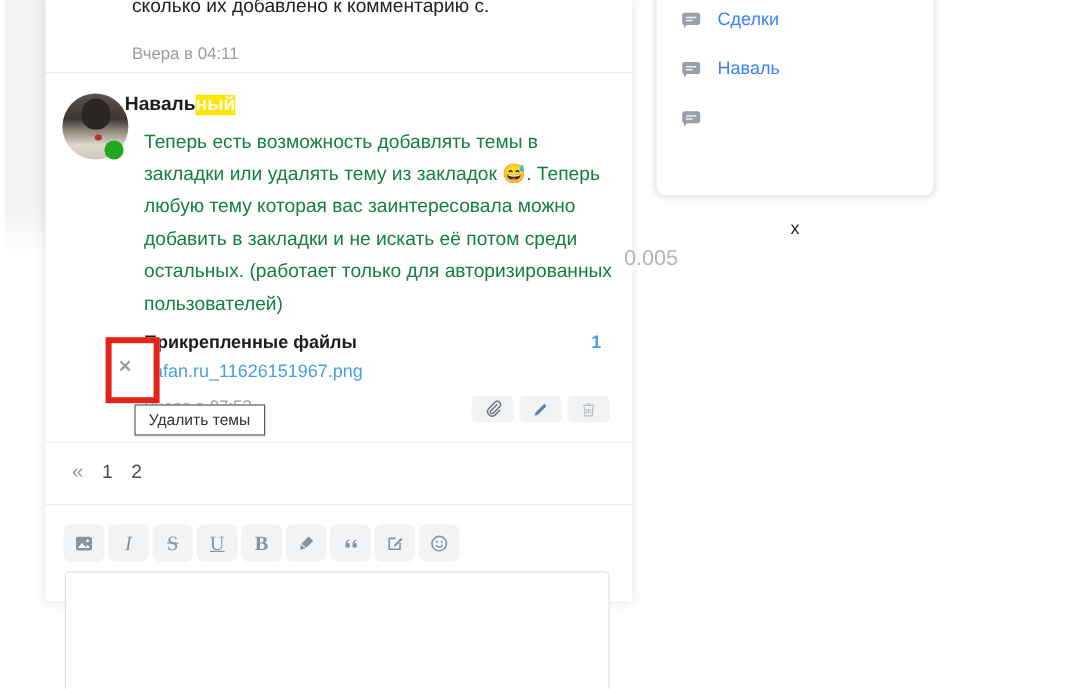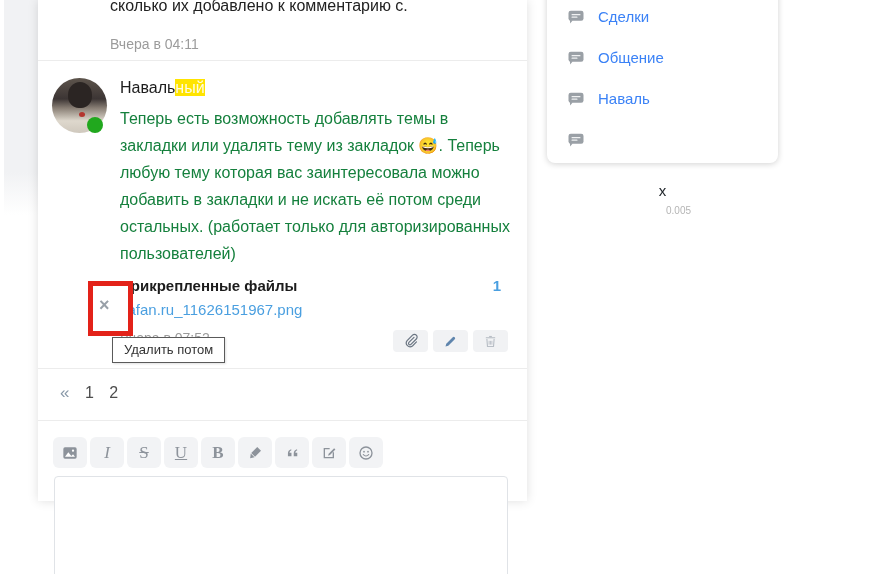--- a/index.html
+++ b/index.html
@@ -19,21 +19,21 @@
 
   .avatar { position:absolute; left:14px; top:78px; width:55px; height:55px; border-radius:50%;
     overflow:hidden; background:linear-gradient(180deg,#5d544c 0%,#3c3534 38%,#8a8076 55%,#ded8cd 78%,#cfc8bd 100%); }
   .avatar::before { content:""; position:absolute; left:16px; top:4px; width:24px; height:26px;
     border-radius:50% 50% 45% 45%; background:#2b2523; }
   .avatar::after { content:""; position:absolute; left:27px; top:34px; width:6px; height:5px;
     border-radius:50%; background:#b4352f; }
   .online-dot { position:absolute; left:49px; top:117px; width:16px; height:16px; border-radius:50%;
     background:#21a81e; }
 
-  .author { position:absolute; left:82px; top:79px; font-size:16px; font-weight:400; color:#1c1c1c; }
+  .author { position:absolute; left:66px; top:79px; font-size:16px; font-weight:700; color:#1c1c1c; }
   .author .hl { background:#ffe400; color:#fffbe2; }
 
   .comment-body { position:absolute; left:82px; top:105px; width:394px; font-size:16px;
     line-height:27px; color:#15803d; }
 
   .attach-title { position:absolute; left:82px; top:277px; font-size:15px; font-weight:700; color:#1c1c1c; }
   .attach-count { position:absolute; right:26px; top:277px; font-size:15px; font-weight:700; color:#4a9fe0; }
   .attach-link { position:absolute; left:82px; top:301px; font-size:15px; color:#4a9fe0; text-decoration:none; }
   .comment-time { position:absolute; left:82px; top:330px; font-size:14px; color:#9b9b9b; }
 
@@ -65,22 +65,22 @@
 
   .sidebar-card { position:absolute; left:547px; top:-28px; width:231px; height:191px;
     background:#fff; border-radius:8px; box-shadow:0 1px 6px rgba(0,0,0,.18); padding-top:24px; }
   .sidebar-item { position:relative; height:41px; display:flex; align-items:center;
     padding-left:20px; cursor:pointer; }
   .sidebar-item .bubble { color:#9aa0a6; margin-right:13px; display:flex; }
   .sidebar-item .lbl { font-size:15px; color:#3b82f6; }
 
   .ad-close { position:absolute; left:547px; top:182px; width:231px; text-align:center;
     font-size:15px; color:#24292e; cursor:pointer; }
-  .ad-value { position:absolute; left:563px; top:205px; width:231px; text-align:center;
-    font-size:10px; color:#b5b5b5; }
+  .ad-value { position:absolute; left:520px; top:205px; width:231px; text-align:left;
+    font-size:18px; color:#b5b5b5; }
 
   svg { display:block; }
 </style>
 </head>
 <body>
 
 <div class="viewport">
 
   <div class="left-gap"></div>
 
@@ -130,21 +130,21 @@
             <path d="M9.8 4h4.4" stroke="currentColor" stroke-width="1.8"></path>
             <path d="M9.8 11v6M12 11v6M14.2 11v6" stroke="currentColor" stroke-width="1.4"></path>
           </svg>
       </span>
     </button>
 
     <div class="annotation-box">
       <span class="remove-x">×</span>
     </div>
 
-    <div class="tooltip">Удалить потом</div>
+    <div class="tooltip">Удалить темы</div>
 
     <div class="divider" style="top:368px;"></div>
 
     <div class="pagination">
       <span class="pg pg-first">«</span>
       <span class="pg">1</span>
       <span class="pg">2</span>
     </div>
 
     <div class="divider" style="top:420px;"></div>
@@ -222,41 +222,30 @@
     </div>
     <div class="sidebar-item">
       <span class="bubble">
         <svg viewBox="0 0 24 24" width="18" height="18">
             <rect x="2" y="3.5" width="20" height="13.5" rx="3" fill="currentColor"></rect>
             <path d="M7.5 16.5l-3.4 4.2-.1-5z" fill="currentColor"></path>
             <rect x="6" y="8" width="12" height="1.7" rx=".8" fill="#fff" opacity=".85"></rect>
             <rect x="6" y="11.3" width="8" height="1.7" rx=".8" fill="#fff" opacity=".85"></rect>
           </svg>
       </span>
-      <span class="lbl">Общение</span>
+      <span class="lbl">Наваль</span>
     </div>
     <div class="sidebar-item">
       <span class="bubble">
         <svg viewBox="0 0 24 24" width="18" height="18">
             <rect x="2" y="3.5" width="20" height="13.5" rx="3" fill="currentColor"></rect>
             <path d="M7.5 16.5l-3.4 4.2-.1-5z" fill="currentColor"></path>
             <rect x="6" y="8" width="12" height="1.7" rx=".8" fill="#fff" opacity=".85"></rect>
             <rect x="6" y="11.3" width="8" height="1.7" rx=".8" fill="#fff" opacity=".85"></rect>
           </svg>
       </span>
-      <span class="lbl">Наваль</span>
-    </div>
-    <div class="sidebar-item">
-      <span class="bubble">
-        <svg viewBox="0 0 24 24" width="18" height="18">
-            <rect x="2" y="3.5" width="20" height="13.5" rx="3" fill="currentColor"></rect>
-            <path d="M7.5 16.5l-3.4 4.2-.1-5z" fill="currentColor"></path>
-            <rect x="6" y="8" width="12" height="1.7" rx=".8" fill="#fff" opacity=".85"></rect>
-            <rect x="6" y="11.3" width="8" height="1.7" rx=".8" fill="#fff" opacity=".85"></rect>
-          </svg>
-      </span>
     </div>
   </div>
 
   <div class="ad-close">x</div>
   <div class="ad-value">0.005</div>
 
 </div>
 
 </body></html>

